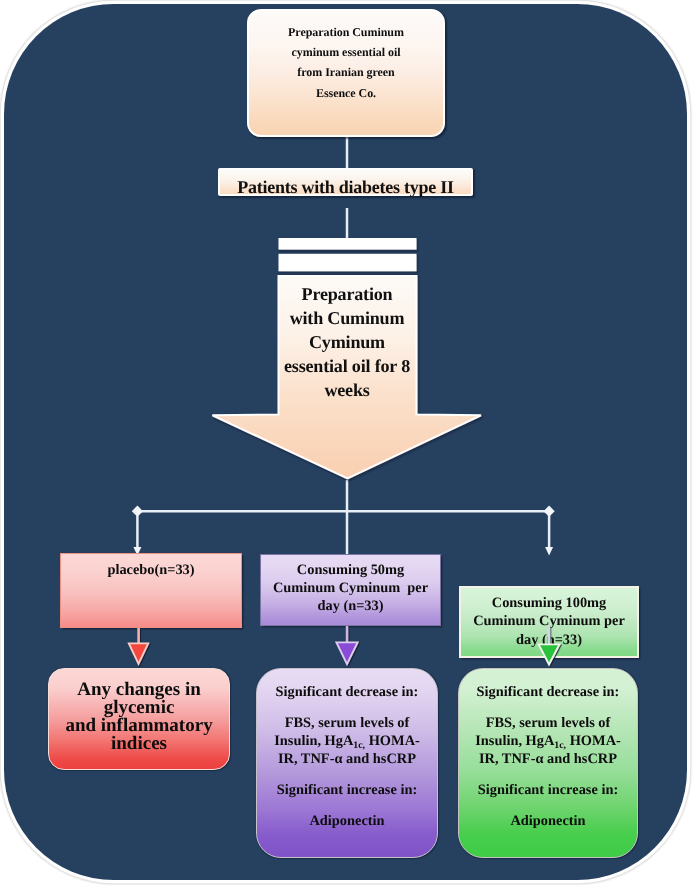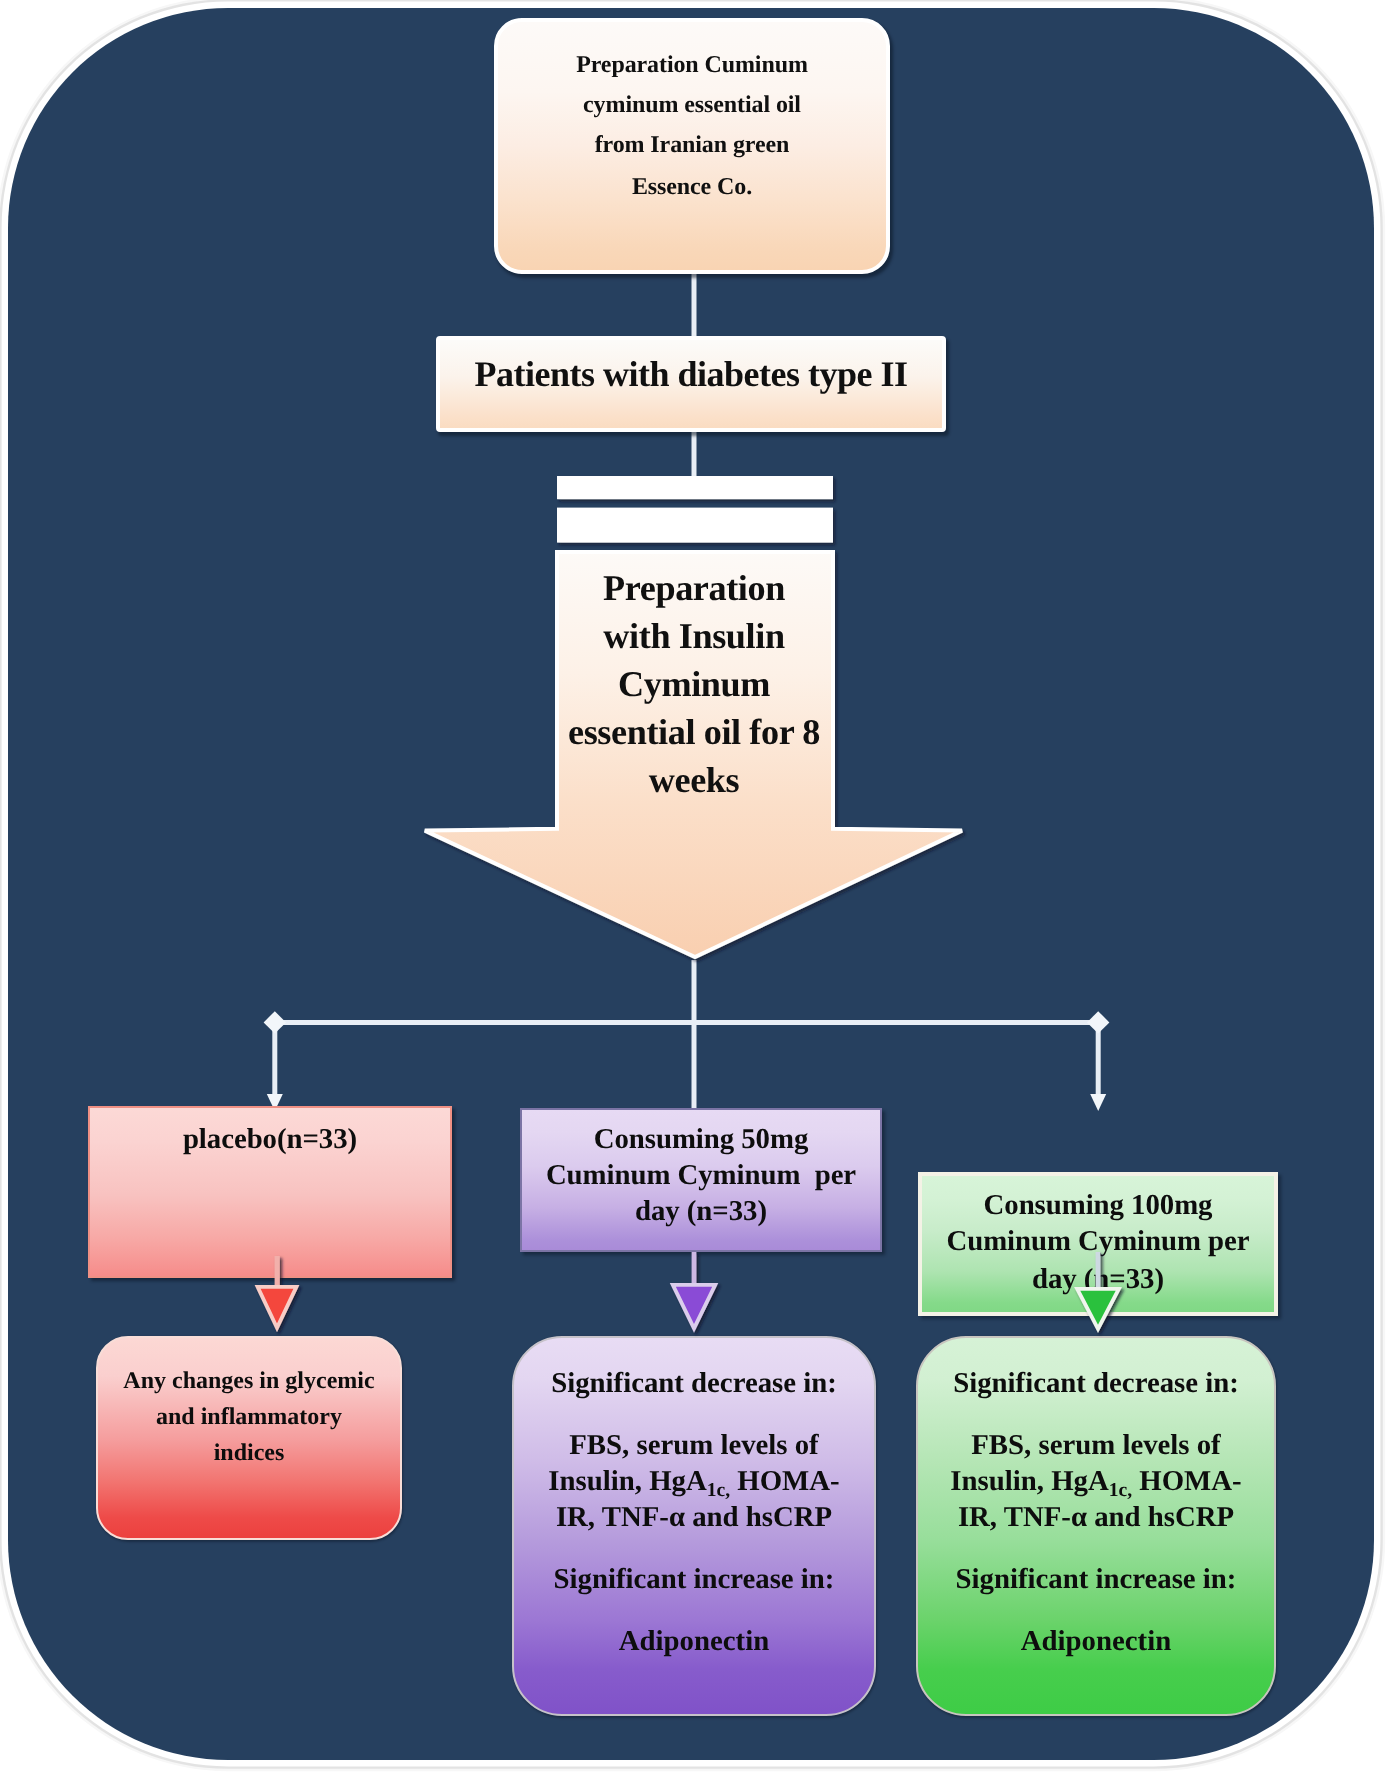--- a/index.html
+++ b/index.html
@@ -19,55 +19,55 @@
 
   
   .b1{left:247px;top:9px;width:198px;height:128px;border-radius:14px;
       background:linear-gradient(180deg,#fdfaf8 0%,#fdf6f1 28%,#fcede3 50%,#fbe2cd 72%,#f9d7b8 92%,#f9d4b3 100%);
       border:2px solid #ffffff;
       box-shadow:1.2px 1.6px 1.6px rgba(10,20,35,.55);
       font-size:12px;line-height:20.4px;
       padding-top:10.5px;letter-spacing:-0.05px;}
 
   
-  .b2{left:218px;top:168px;width:255px;height:48px;border-radius:2px;
+  .b2{left:218px;top:168px;width:255px;height:28px;border-radius:2px;
       background:linear-gradient(180deg,#fcfbf9 0%,#fbf3eb 42%,#fbe0c9 88%,#fadcc2 100%);
       border:2px solid #ffffff;
       box-shadow:1.2px 1.6px 1.6px rgba(10,20,35,.55);
       font-size:18px;line-height:34px;letter-spacing:-0.25px;}
 
   
   #bigarrow{position:absolute;left:205px;top:232px;}
   .arrowtext{position:absolute;left:278px;top:282px;width:138px;filter:brightness(1);
              font-weight:bold;color:#101010;text-align:center;
              font-size:18.1px;line-height:24.1px;letter-spacing:-0.2px;}
 
   
   #conn{position:absolute;left:0;top:0;}
 
   
   .m{font-weight:bold;color:#0d0d0d;text-align:center;position:absolute;filter:brightness(1);
      box-sizing:border-box;font-size:14.4px;line-height:18.4px;letter-spacing:-0.02px;}
-  .m1{left:44px;top:553px;width:182px;height:86px;
+  .m1{left:60px;top:553px;width:182px;height:75px;
       background:linear-gradient(180deg,#fcd9d6 0%,#fbd3d1 20%,#f8c2c0 52%,#f7a8a5 78%,#f68c8a 100%);
       border:1px solid #ef9084;padding-top:7px;
       box-shadow:1.6px 1.6px 1.6px rgba(10,20,35,.55);}
   .m2{left:260px;top:554px;width:181px;height:72px;
       background:linear-gradient(180deg,#e7daf4 0%,#e4d7f2 16%,#dbcbee 40%,#c6afe4 70%,#ac90da 93%,#a98bd8 100%);
       border:1.2px solid #7b74a5;padding-top:5.6px;
       box-shadow:1.6px 1.6px 1.6px rgba(10,20,35,.5);}
   .m3{left:459px;top:586px;width:180px;height:72px;
       background:linear-gradient(180deg,#d7f4d8 0%,#d4f2d5 16%,#c8ecca 40%,#aee4b1 70%,#85da8a 93%,#80d885 100%);
       border:2px solid #f4f2e6;padding-top:6px;
       box-shadow:1.6px 1.6px 1.6px rgba(10,20,35,.5);}
 
   
   .o{font-weight:bold;color:#0d0d0d;text-align:center;position:absolute;filter:brightness(1);
      box-sizing:border-box;font-size:14.4px;line-height:18.1px;}
-  .o1{left:48px;top:668px;width:153px;height:102px;border-radius:16px;font-size:12px;
+  .o1{left:48px;top:668px;width:182px;height:102px;border-radius:16px;font-size:19px;
       background:linear-gradient(180deg,#fcd8d4 0%,#facfce 19%,#f59d9d 51%,#f27470 72%,#ee4a48 90%,#ec403e 100%);
       border:1.8px solid #f8ddd7;padding-top:11.7px;
       box-shadow:0.5px 0.8px 1.2px rgba(10,20,35,.45);}
   .o2{left:256px;top:668px;width:182px;height:190px;border-radius:25px;
       background:linear-gradient(180deg,#e8dcf4 0%,#e3d6f1 11%,#d0bde8 32%,#b59bdc 54%,#9c77d4 75%,#875ccc 88%,#8052c8 100%);
       border:1.6px solid #c6c2c9;padding-top:13.9px;
       box-shadow:0.5px 0.8px 1.2px rgba(10,20,35,.45);}
   .o3{left:458px;top:668px;width:180px;height:190px;border-radius:25px;
       background:linear-gradient(180deg,#d6f2d6 0%,#d2f0d2 11%,#b6e6b6 32%,#97de9a 54%,#6bd36b 75%,#47ce4d 88%,#3ecc46 100%);
       border:1.6px solid #c8c5bf;padding-top:13.9px;
@@ -120,21 +120,21 @@
     </filter>
       </defs>
     <g filter="url(#ash)">
     <rect x="73.5" y="6" width="138" height="11.6" fill="#ffffff"></rect>
     <rect x="73.5" y="21.8" width="138" height="17.5" fill="#ffffff"></rect>
     <path d="M73.5 44 L211.5 44 L211.5 182.4 L276 183.3 L142.5 246.5 L7.4 183.3 L73.5 182.4 Z" fill="url(#ag)" stroke="#ffffff" stroke-width="2"></path>
     </g>
   </svg>
   <div class="arrowtext">
     <div>Preparation</div>
-    <div>with Insulin</div>
+    <div>with Cuminum</div>
     <div>Cyminum</div>
     <div>essential oil for 8</div>
     <div>weeks</div>
   </div>
 
   <div class="m m1">placebo(n=33)</div>
   <div class="m m2">
     <div>Consuming 50mg</div>
     <div>Cuminum Cyminum &nbsp;per</div>
     <div>day (n=33)</div>

